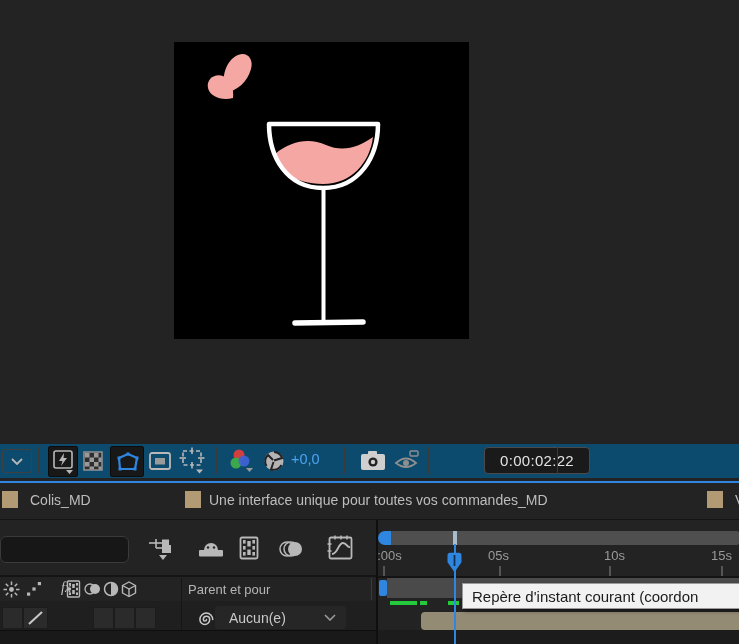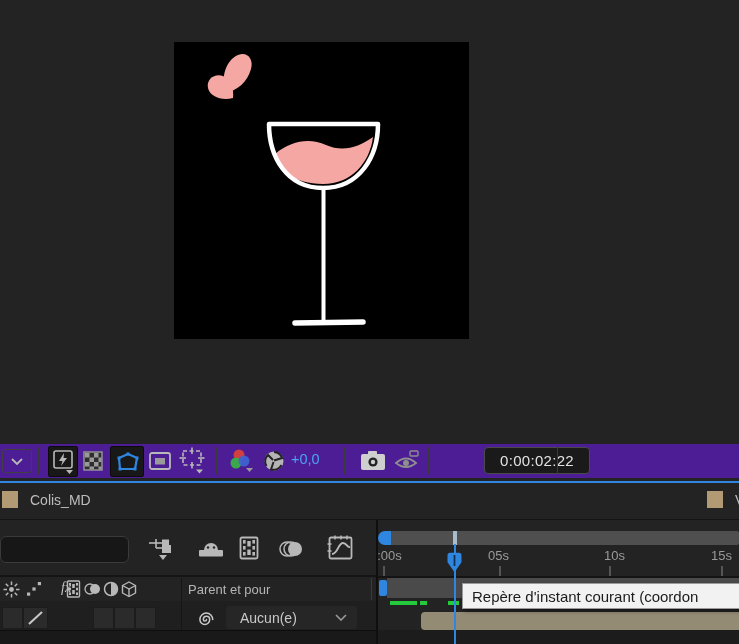--- a/index.html
+++ b/index.html
@@ -12,21 +12,21 @@
   .abs{position:absolute;}
   .ic{color:#b8b8b8;}
   .dim{color:#8f8f8f;}
   svg{display:block;}
 
   
   #viewer{left:0;top:0;width:739px;height:444px;background:#232323;}
   #comp-canvas{left:174px;top:42px;width:295px;height:297px;background:#000;}
 
   
-  #ctoolbar{left:0;top:444px;width:739px;height:34px;background:#4c1d95;border-bottom:1px solid #1b1b1b;}
+  #ctoolbar{left:0;top:444px;width:739px;height:34px;background:#0c4a6e;border-bottom:1px solid #1b1b1b;}
   .tb-sep{top:3px;width:1px;height:27px;background:#3a3a3a;}
   .tb-btn{top:2px;height:29px;display:flex;align-items:center;justify-content:center;cursor:default;}
   .pressed{background:#181818;border:1px solid #0c0c0c;border-radius:2px;}
   #time-box{
     left:440px;top:3px;width:104px;height:25px;background:#1a1a1a;
     border:1px solid #4a4a4a;border-radius:4px;color:#e2e2e2;
     font-size:15px;display:flex;align-items:center;justify-content:center;letter-spacing:.3px;margin-left:44px;
   }
   #exposure-val{left:291px;top:7px;color:#4da3f0;font-size:14.5px;}
   #viewmenu{left:2px;top:5px;width:28px;height:22px;border:1px solid #404040;border-radius:3px;
@@ -45,21 +45,21 @@
   #bottom-topline{left:0;top:519px;width:739px;height:1px;background:#141414;}
 
   
   #search-box{left:0;top:16px;width:127px;height:25px;background:#171717;border:1px solid #3a3a3a;border-radius:6px;}
   .hline{left:0;width:377px;height:2px;background:#141414;}
   #parent-header{left:188px;top:62px;color:#b5b5b5;font-size:13px;}
   .col-sep{top:58px;width:1px;height:22px;background:#3a3a3a;}
   .sw-cell{top:87px;width:19px;height:20px;background:#2b2b2b;border:1px solid #1c1c1c;}
   #layer-row-bg{left:0;top:81px;width:377px;height:29px;background:#1f1f1f;}
   #bottom-strip-l{left:0;top:110px;width:377px;height:14px;background:#191919;border-top:1px solid #0d0d0d;}
-  #parent-dd{left:226px;top:86px;width:131px;height:23px;background:#262626;border-radius:3px;
+  #parent-dd{left:215px;top:86px;width:131px;height:23px;background:#262626;border-radius:3px;
     display:flex;align-items:center;color:#c9c9c9;font-size:14px;}
   #parent-dd .val{margin-left:14px;flex:1;}
   #fx-col-icon{font-style:italic;font-size:14px;color:#c2c2c2;font-family:"Liberation Serif","DejaVu Serif",serif;margin-left:12px;}
 
   
   #nav-bar{left:9px;top:11px;width:352px;height:14px;background:#4f4f4f;border-radius:2px;}
   #nav-cap{left:0;top:11px;width:13px;height:14px;background:#2e86e0;border-radius:7px 0 0 7px;}
   #nav-tick{left:75px;top:11px;width:4px;height:14px;background:#a9bccb;}
   .ruler-label{position:absolute;top:28px;color:#9a9a9a;font-size:13px;white-space:nowrap;}
   .ruler-tick{position:absolute;top:46px;width:2px;height:10px;background:#555;}
@@ -217,20 +217,26 @@
 <div id="tabsrow" class="abs">
   <div class="topline"></div>
 
   <div class="abs" style="left:2px;top:0;width:180px;height:42px">
     <svg class="tab-swatch" style="left:0" width="16" height="17">
       <rect width="16" height="17" fill="#b19a74"></rect>
     </svg>
     <span class="tab-label" style="left:28px">Colis_MD</span>
   </div>
 
+  <div class="abs" style="left:185px;top:0;width:450px;height:42px">
+    <svg class="tab-swatch" style="left:0" width="16" height="17">
+      <rect width="16" height="17" fill="#b19a74"></rect>
+    </svg>
+    <span class="tab-label" style="left:24px">Une interface unique pour toutes vos commandes_MD</span>
+  </div>
 
   <div class="abs" style="left:707px;top:0;width:32px;height:42px">
     <svg class="tab-swatch" style="left:0" width="16" height="17">
       <rect width="16" height="17" fill="#b19a74"></rect>
     </svg>
     <span class="tab-label" style="left:28px">V</span>
   </div>
 </div>
 
 <div id="bottom-topline" class="abs"></div>

